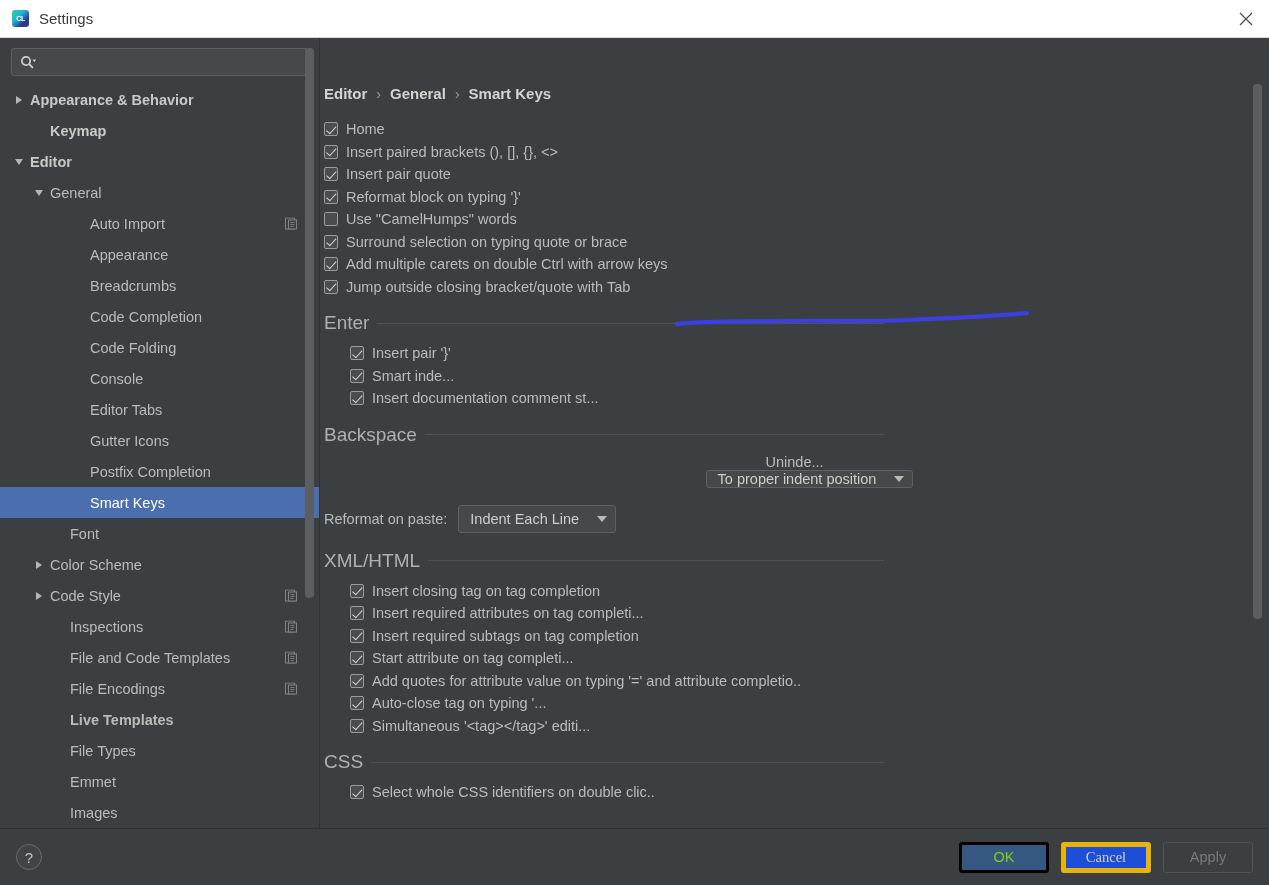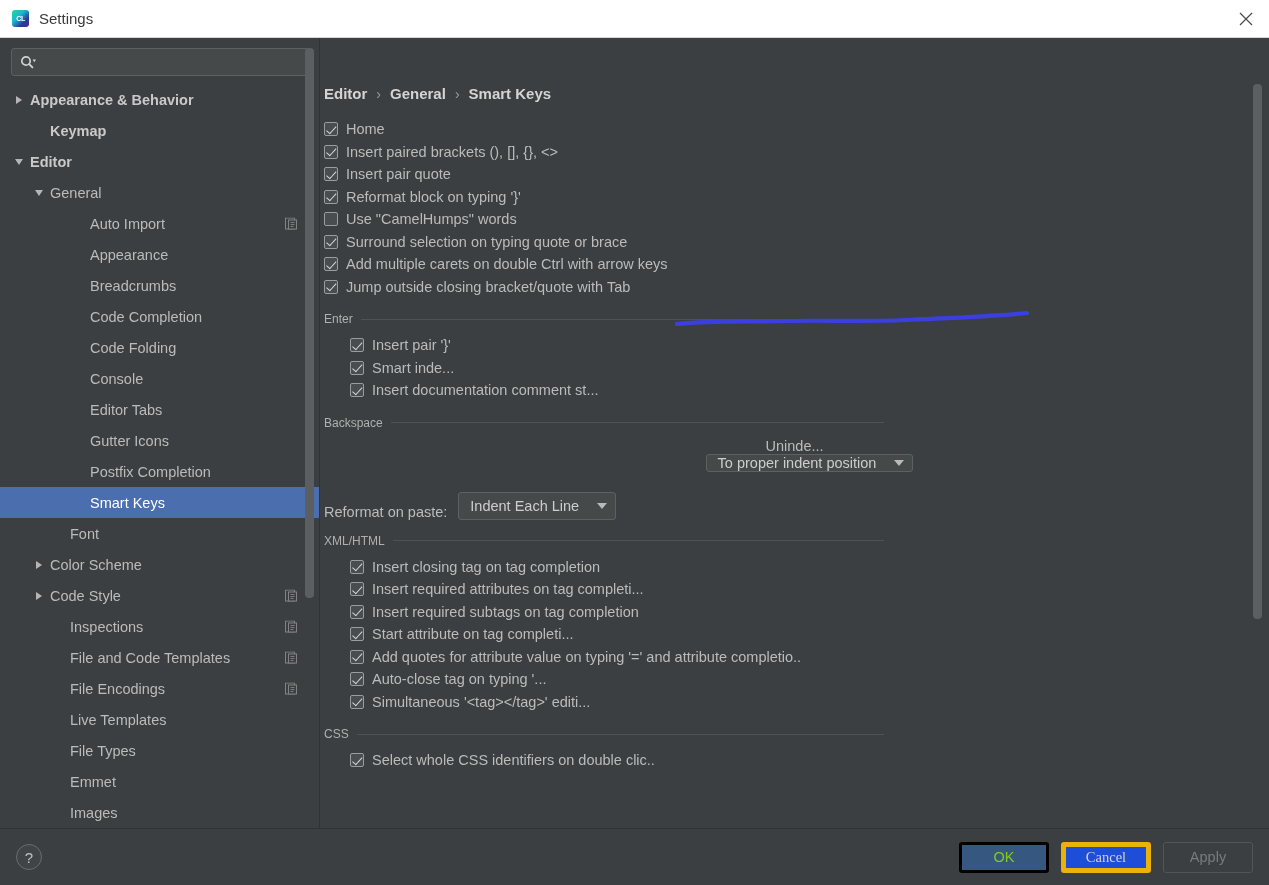--- a/index.html
+++ b/index.html
@@ -123,21 +123,21 @@
   .cbx.on::after {
     content: ""; position: absolute;
     left: 4px; top: 0.5px; width: 4px; height: 8.5px;
     border: solid #d6d6d6; border-width: 0 1.8px 1.8px 0;
     transform: rotate(42deg);
   }
 
   .group {
     display: flex; align-items: center; gap: 8px;
     margin: 14px 0 8px 0; padding-right: 385px;
-    font-size: 12px; color: #b0b0b0;
+    font-size: 19px; color: #b0b0b0;
   }
   .group .line { flex: 1; height: 1px; background: #4f5254; }
 
   .field-row { display: flex; align-items: center; height: 34px; }
   .field-label { font-size: 14.5px; color: #bbbbbb; white-space: nowrap; }
   .combo {
     height: 28px; background: #45494a; border: 1px solid #5e6164;
     border-radius: 3px; display: inline-flex; align-items: center;
     padding: 0 8px 0 11px; cursor: pointer; color: #cdcdcd; font-size: 14.5px;
   }
@@ -329,21 +329,21 @@
           <span class="tw"></span>
           <span>File Encodings</span>
           <span class="cfg-icon">
             <svg width="13" height="13" viewBox="0 0 13 13">
               <rect x="0.5" y="0.5" width="9" height="11" stroke="#9a9a9a" stroke-width="1" fill="none"></rect>
               <rect x="3.5" y="2.5" width="8" height="9" stroke="#9a9a9a" stroke-width="1" fill="#3c3f41"></rect>
               <path d="M5.5 5 H9.5 M5.5 7 H9.5 M5.5 9 H8.5" stroke="#9a9a9a" stroke-width="0.9"></path>
             </svg>
           </span>
         </div>
-        <div class="tree-row" style="padding-left: 48px;">
+        <div class="tree-row" style="padding-left: 48px; font-weight: bold;">
           <span class="tw"></span>
           <span>Live Templates</span>
         </div>
         <div class="tree-row" style="padding-left: 48px;">
           <span class="tw"></span>
           <span>File Types</span>
         </div>
         <div class="tree-row" style="padding-left: 48px;">
           <span class="tw"></span>
           <span>Emmet</span>
@@ -421,21 +421,21 @@
           <span>Backspace</span>
           <span class="line"></span>
         </div>
         <div class="field-row" style="padding-left: 26px; flex-direction: column;">
           <span class="field-label" style="width:88px">Uninde...</span>
           <span class="combo">
             <span class="cv">To proper indent position</span>
             <i class="ca"></i>
           </span>
         </div>
-        <div class="field-row" style="margin-top: 14px; align-items: flex-end;">
+        <div class="field-row" style="margin-top: 14px;">
           <span class="field-label" style="margin-right:11px">Reformat on paste:</span>
           <span class="combo">
             <span class="cv">Indent Each Line</span>
             <i class="ca"></i>
           </span>
         </div>
         <div class="group">
           <span>XML/HTML</span>
           <span class="line"></span>
         </div>

